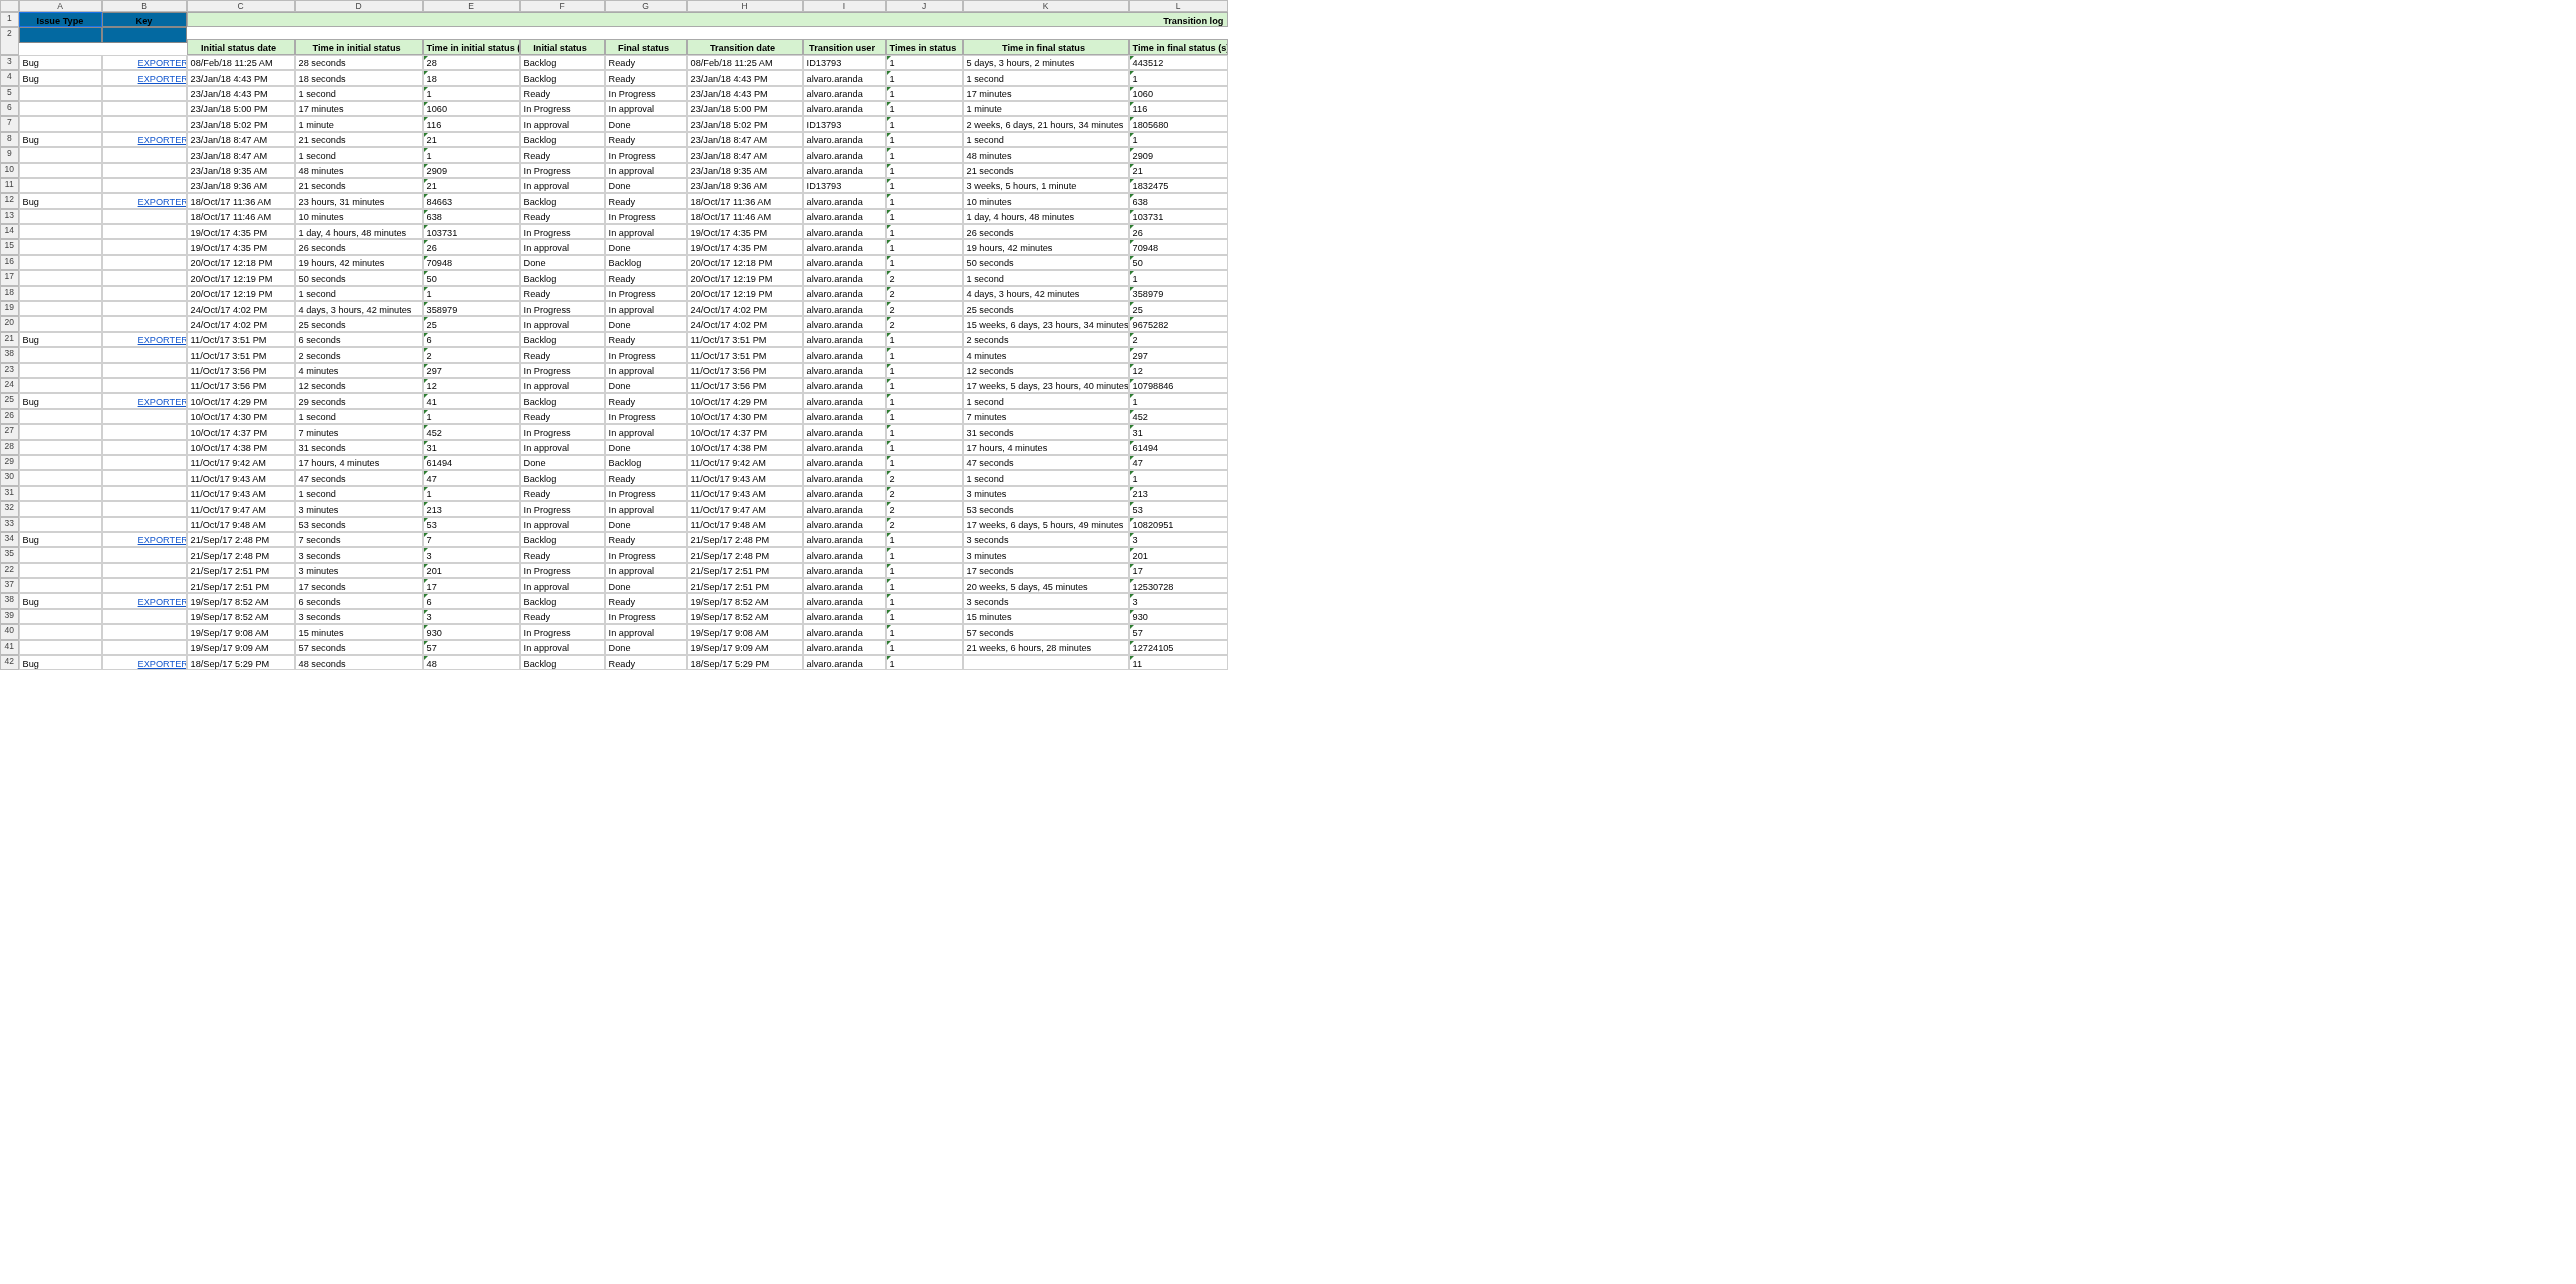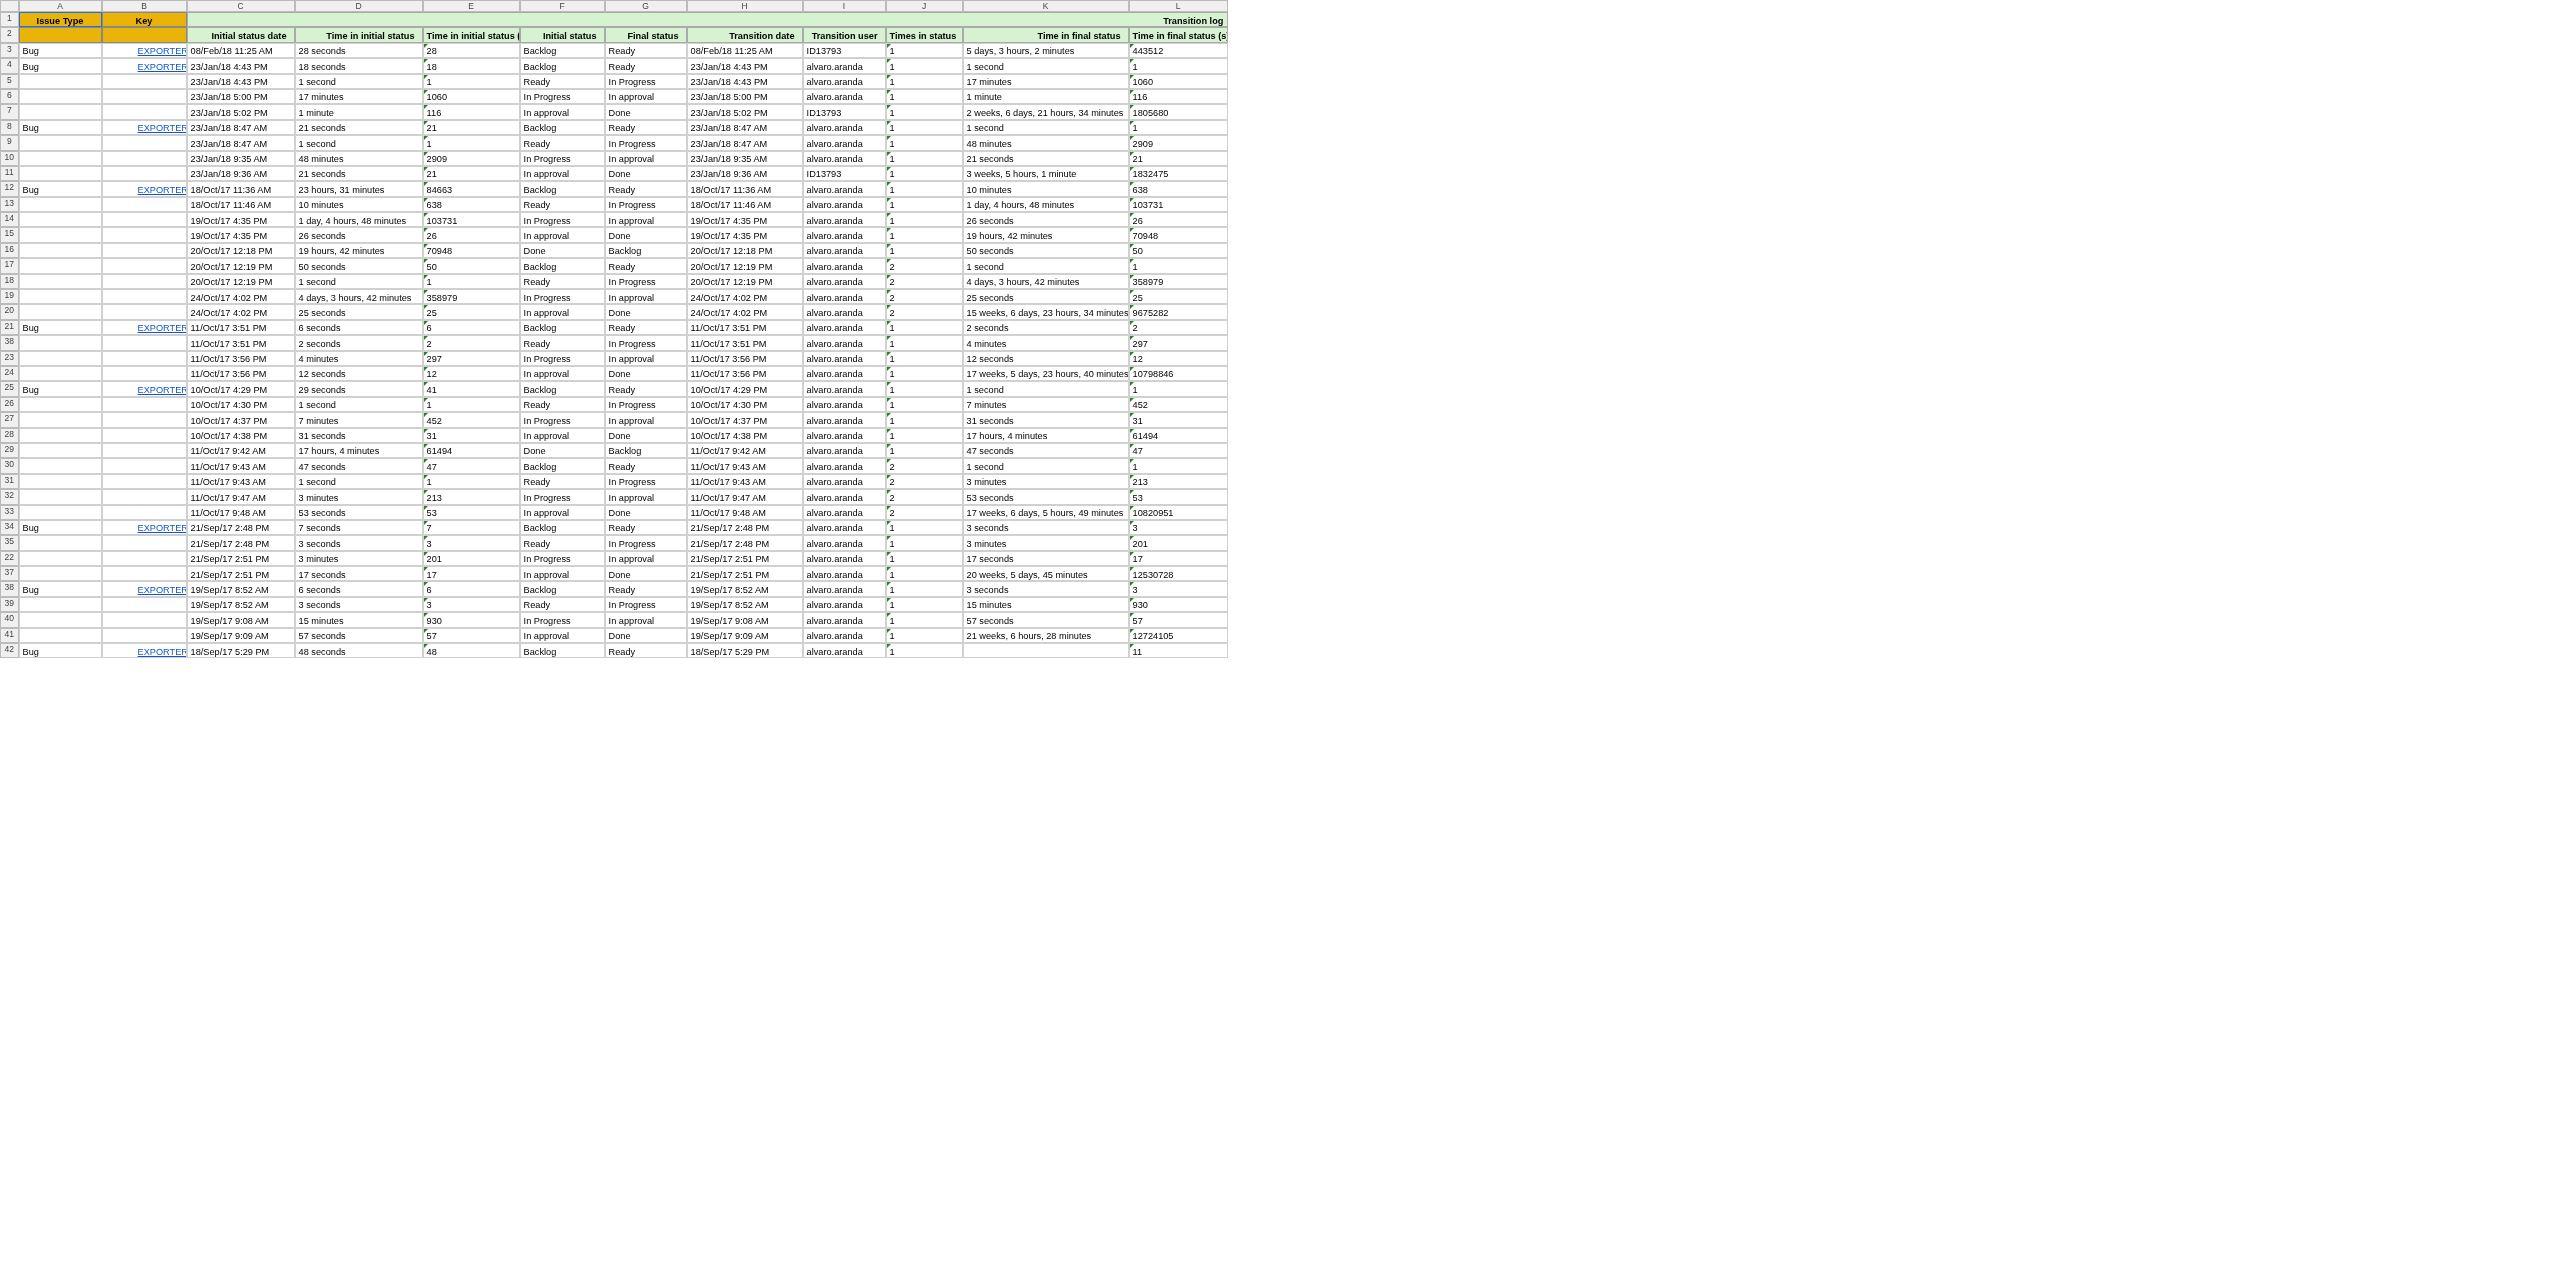--- a/index.html
+++ b/index.html
@@ -39,31 +39,32 @@
     font-size: 8.5px;
     color: #444;
     border: 0.8px solid #bbb;
     font-weight: normal;
   }
   .corner {
     background: #f0f0f0;
     border: 0.8px solid #bbb;
   }
   .hdr-purple {
-    background: #eab308;
+    background: #0369a1;
     font-weight: bold;
     text-align: center;
     border: 0.8px solid #888;
   }
   .hdr-green-sub {
     background: #d6f2d0;
     font-weight: bold;
-    text-align: right;
+    text-align: center;
     border: 0.8px solid #aaa;
     padding-right: 7px;
+    margin-top: 12px;
   }
   .merge-title {
     grid-column: 4 / span 10;
     background: #d6f2d0;
     font-weight: bold;
     text-align: right;
     border: 0.8px solid #aaa;
   }
   .link {
     color: #1155cc;

